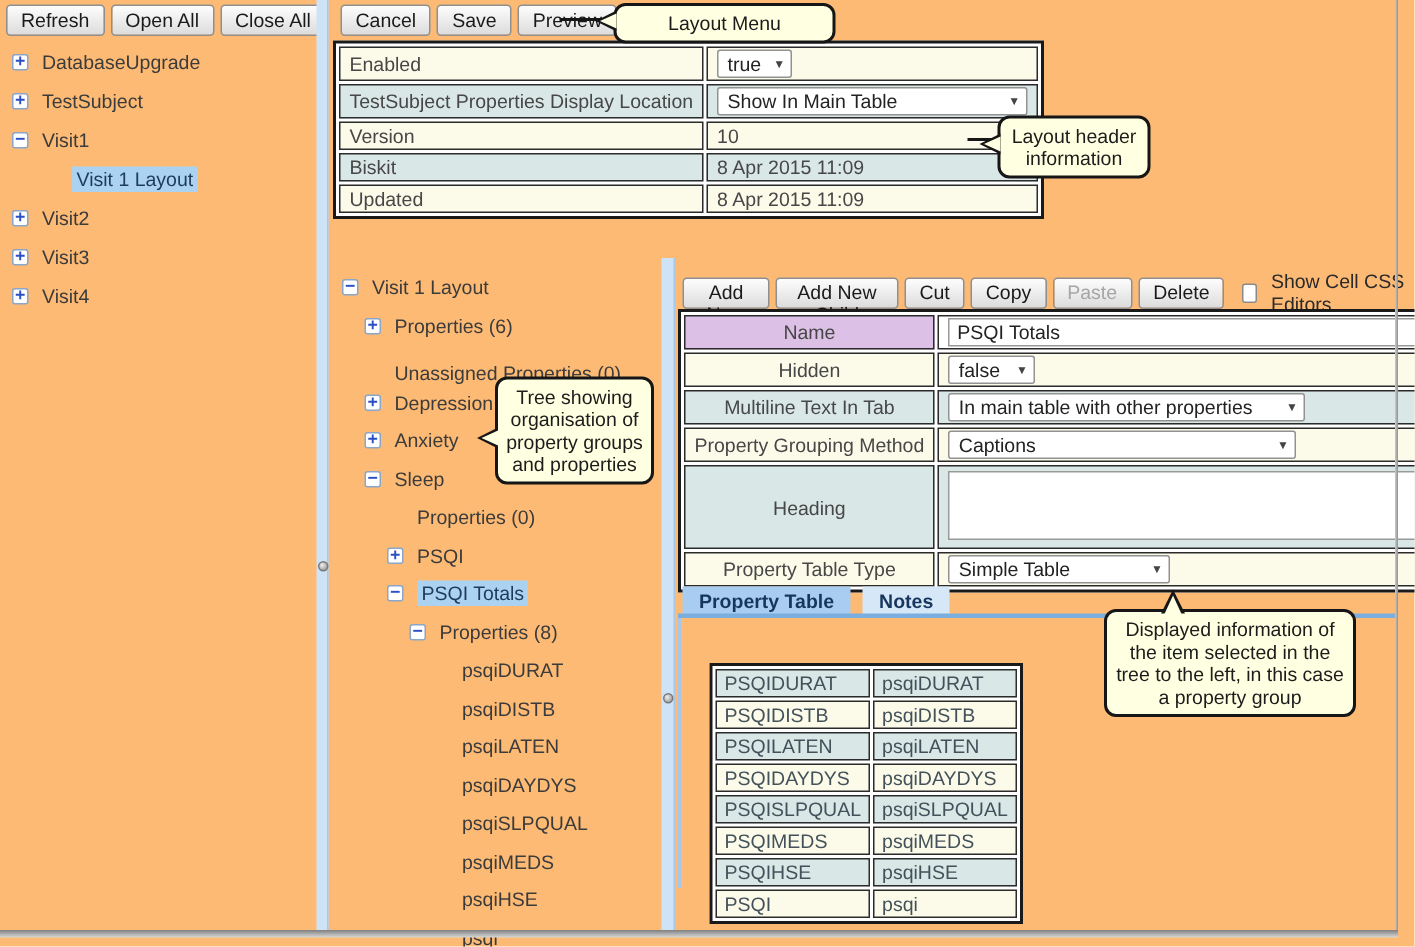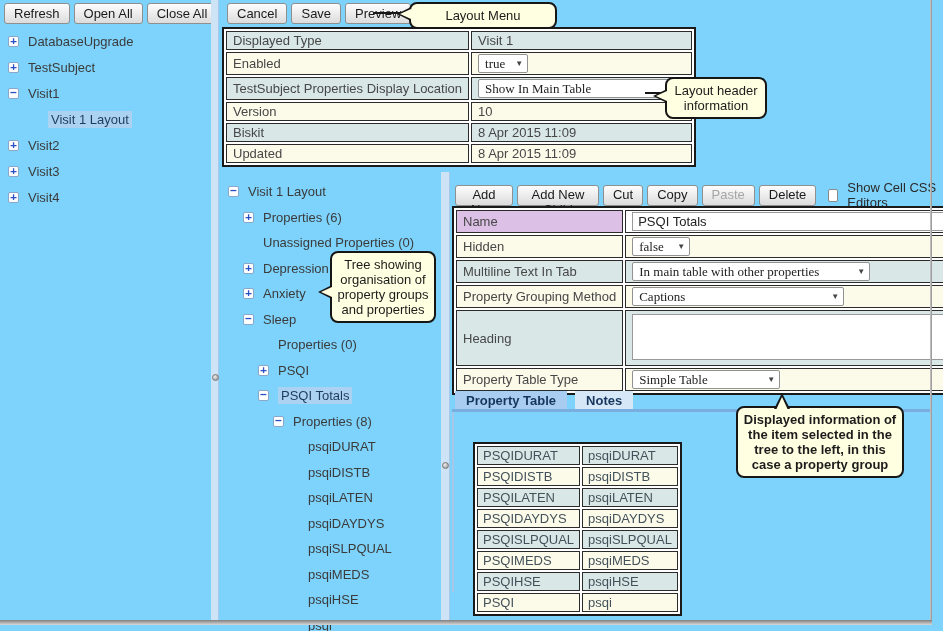--- a/index.html
+++ b/index.html
@@ -1,19 +1,19 @@
 <!DOCTYPE html>
 <html><head>
 <meta charset="utf-8">
 <style>
   * { margin:0; padding:0; box-sizing:border-box; }
   html,body { width:943px; height:631px; background:#fff; overflow:hidden;
               font-family:"Liberation Sans", sans-serif; font-size:13px; color:#444; }
   .abs { position:absolute; }
-  #stage { position:relative; width:943px; height:631px; background:#7dd3fc; }
+  #stage { position:relative; width:943px; height:631px; background:#fdba74; }
 
   
   .btn { display:inline-block; height:21px; padding:1px 9px 2px; font-size:13px; color:#1a1a1a;
          background:linear-gradient(#fdfdfd,#e9e9e9 60%,#dcdcdc); border:1px solid #8f8f8f;
          border-radius:3px; font-family:"Liberation Sans",sans-serif; cursor:default; }
   .btn.disabled { color:#a6a6a6; }
   .toolbar { display:flex; gap:4px; align-items:center; }
 
   
   .tree-row { display:flex; align-items:center; }
@@ -32,30 +32,30 @@
                    height:19px; white-space:nowrap; overflow:hidden; vertical-align:middle; }
   .bg-teal  { background:#d9e8e7; }
   .bg-cream { background:#fcfae9; }
   .bg-lav   { background:#dcc0e6; }
   .bg-white { background:#ffffff; }
 
   #header-table { width:426px; }
   #header-table td.hlabel { width:246px; }
 
   #form-table { width:478px; }
-  #form-table td.hlabel { width:162px; }
+  #form-table td.hlabel { width:162px;text-align:center; }
   #form-table td.ta-cell { height:56px; position:relative; }
 
   
   .select { display:inline-flex; align-items:center; justify-content:space-between; background:#fff;
             border:1px solid #929292; border-radius:2px; height:19px; padding:0 4px 0 6px;
-            color:#222; vertical-align:middle;font-family:Liberation Serif, serif; }
+            color:#222; vertical-align:middle; }
   .select .caret { font-size:8px; color:#444; margin-left:8px; }
   .hsel1 { width:50px; } .hsel2 { width:207px; }
-  .fsel1 { width:58px; } .fsel2 { width:238px; } .fsel3 { width:212px; } .fsel5 { width:148px;justify-content:space-between; }
+  .fsel1 { width:58px; } .fsel2 { width:238px; } .fsel3 { width:232px; } .fsel5 { width:148px;justify-content:space-between; }
   input.txt { width:99%; height:19px; border:1px solid #999; font-size:13px; padding:1px 5px;
               font-family:"Liberation Sans",sans-serif; color:#222; }
   textarea.heading-ta { width:316px; height:46px; border:1px solid #999; resize:none; background:#fff; }
   .checkbox { display:inline-block; width:13px; height:13px; border:1px solid #8a8a8a; background:#fff;
               border-radius:2px; margin-left:8px; }
   .cb-label { margin-left:5px; color:#2a2a2a; }
 
   
   .tab { display:inline-block; padding:2px 11px 3px; font-weight:bold; font-size:13px; color:#17365d; }
   .tab.active { background:#a9cdf0; }
@@ -144,24 +144,20 @@
 
   <div class="abs toolbar" id="top-buttons" style="left:227px;top:3px;">
       <button class="btn">Cancel</button>
       <button class="btn">Save</button>
       <button class="btn">Preview</button>
     </div>
   <div class="abs" id="header-table-wrap" style="left:222px;top:27px;">
     <table class="boxed" id="header-table">
         <tbody>
           <tr>
-            <td class="hlabel bg-teal">Displayed Type</td>
-            <td class="hvalue bg-teal"><span>Visit 1</span></td>
-          </tr>
-          <tr>
             <td class="hlabel bg-cream">Enabled</td>
             <td class="hvalue bg-cream"><span class="select hsel1">
                 <span>true</span>
                 <span class="caret">▼</span>
               </span></td>
           </tr>
           <tr>
             <td class="hlabel bg-teal">TestSubject Properties Display Location</td>
             <td class="hvalue bg-teal"><span class="select hsel2">
                 <span>Show In Main Table</span>
@@ -186,21 +182,21 @@
 
   <div class="abs" id="mid-tree" style="left:222px;top:179px;width:218px;">
       <div class="tree-row" style="padding-left: 6px;">
         <span class="toggle">−</span>
         <span class="tlabel">Visit 1 Layout</span>
       </div>
       <div class="tree-row" style="padding-left: 21px;">
         <span class="toggle">+</span>
         <span class="tlabel">Properties (6)</span>
       </div>
-      <div class="tree-row" style="padding-left: 41px;">
+      <div class="tree-row" style="padding-left: 41px; align-items: flex-end;">
         <span class="tlabel">Unassigned Properties (0)</span>
       </div>
       <div class="tree-row" style="padding-left: 21px;">
         <span class="toggle">+</span>
         <span class="tlabel">Depression</span>
       </div>
       <div class="tree-row" style="padding-left: 21px;">
         <span class="toggle">+</span>
         <span class="tlabel">Anxiety</span>
       </div>
@@ -357,18 +353,18 @@
   <div class="callout" style="left:665px;top:77px;width:102px;">
     <div class="tail-left" style="left:-14px;top:10px;"></div>
     <span>Layout header information</span>
   </div>
 
   <div class="callout" style="left:330px;top:251px;width:106px;">
     <div class="tail-left" style="left:-14px;top:32px;"></div>
     <span>Tree showing organisation of property groups and properties</span>
   </div>
 
-  <div class="callout" style="left:736px;top:406px;width:168px;font-weight:bold;">
+  <div class="callout" style="left:736px;top:406px;width:168px;">
     <div class="tail-up" style="left:36px;top:-15px;"></div>
     <span>Displayed information of the item selected in the tree to the left, in this case a property group</span>
   </div>
 
 </div>
 
 </body></html>

